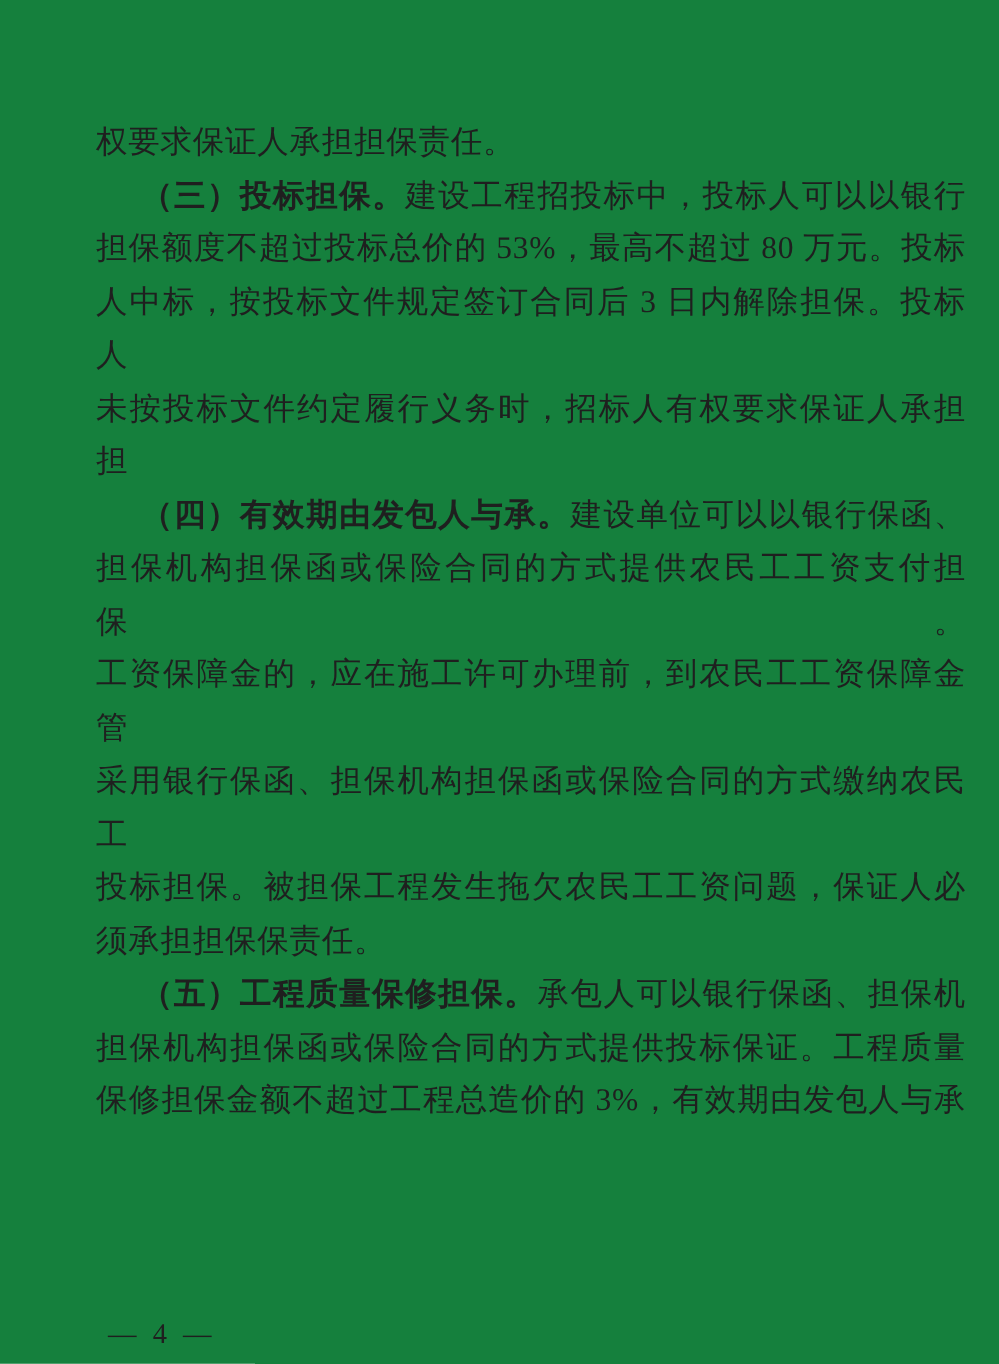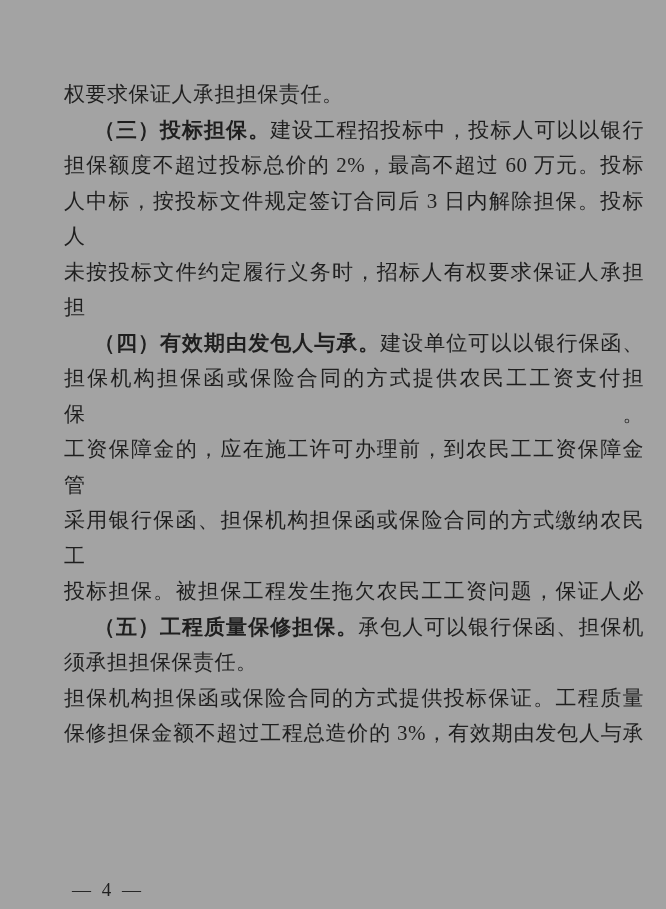--- a/index.html
+++ b/index.html
@@ -9,21 +9,21 @@
   body {
     width: 666px;
     height: 909px;
     position: relative;
     background: #ffffff;
     overflow: hidden;
   }
   .page {
     position: absolute;
     inset: 0;
-    background: #a3a3a3;
+    background: #15803d;
   }
   .text-block {
     position: absolute;
     left: 64px;
     top: 77px;
     width: 580px;
     font-family: "Liberation Serif", "DejaVu Serif", serif;
     font-size: 21px;
     line-height: 35.5px;
     color: #1f1f1f;
@@ -59,33 +59,33 @@
 </head>
 <body>
 
 <div class="page">
   <div class="text-block">
 
     <div class="line last">权要求保证人承担担保责任。</div>
 
     <div class="line para"><span class="lead">（三）投标担保。</span><span>建设工程招投标中，投标人可以以银行</span></div>
 
-    <div class="line">担保额度不超过投标总价的 2%，最高不超过 60 万元。投标</div>
+    <div class="line">担保额度不超过投标总价的 53%，最高不超过 80 万元。投标</div>
     <div class="line">人中标，按投标文件规定签订合同后 3 日内解除担保。投标人</div>
     <div class="line">未按投标文件约定履行义务时，招标人有权要求保证人承担担</div>
 
     <div class="line para"><span class="lead">（四）有效期由发包人与承。</span><span>建设单位可以以银行保函、</span></div>
 
     <div class="line">担保机构担保函或保险合同的方式提供农民工工资支付担保。</div>
     <div class="line">工资保障金的，应在施工许可办理前，到农民工工资保障金管</div>
     <div class="line">采用银行保函、担保机构担保函或保险合同的方式缴纳农民工</div>
     <div class="line">投标担保。被担保工程发生拖欠农民工工资问题，保证人必</div>
+    <div class="line last">须承担担保保责任。</div>
+
     <div class="line para"><span class="lead">（五）工程质量保修担保。</span><span>承包人可以银行保函、担保机</span></div>
-
-    <div class="line last">须承担担保保责任。</div>
 
     <div class="line">担保机构担保函或保险合同的方式提供投标保证。工程质量</div>
     <div class="line">保修担保金额不超过工程总造价的 3%，有效期由发包人与承</div>
 
   </div>
 
   <div class="page-number">— 4 —</div>
 </div>
 
 </body></html>

